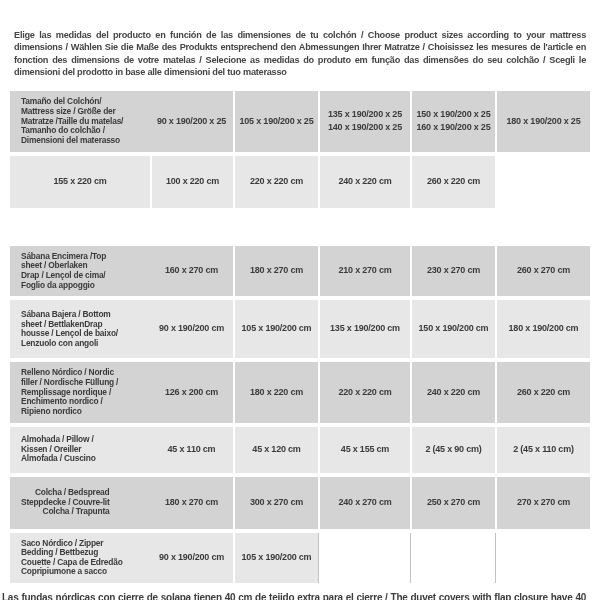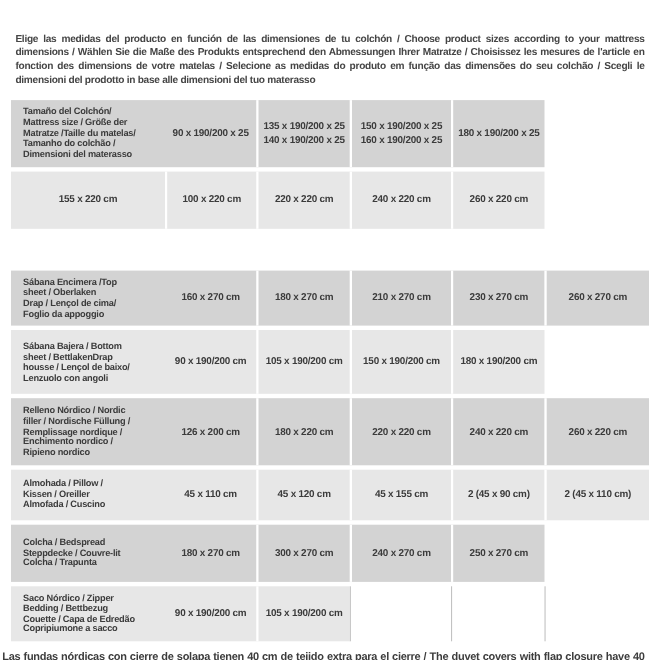--- a/index.html
+++ b/index.html
@@ -46,21 +46,21 @@
   .row .cell.blank {
     background: #ffffff;
     border-left: 1px solid #c2c2c2;
   }
   .r1 .cell { min-height: 56px; }
   .r2 .cell { min-height: 52px; }
   .r3 .cell { min-height: 48px; margin-top: 34px; }
   .r4 .cell { min-height: 58px; }
   .r5 .cell { min-height: 58px; }
   .r6 .cell { min-height: 46px; }
-  .r7 .cell { min-height: 52px; }
+  .r7 .cell { min-height: 52px; text-align: right; }
   .r8 .cell { min-height: 50px; }
 
   .footnote {
     margin: 9px 14px 0 2px;
     font-size: 10px; font-weight: bold; color: #3d3d3d;
     line-height: 1.28; text-align: justify;
     letter-spacing: -0.25px;
   }
 </style>
 </head>
@@ -72,20 +72,21 @@
 
   <div class="size-table">
 
     <div class="row r1">
       <div class="cell label">Tamaño del Colchón/
 Mattress size / Größe der
 Matratze /Taille du matelas/
 Tamanho do colchão /
 Dimensioni del materasso</div>
       <div class="cell num">90 x 190/200 x 25</div>
+      <div class="cell num dl">105 x 190/200 x 25</div>
       <div class="cell num dl">135 x 190/200 x 25
 140 x 190/200 x 25</div>
       <div class="cell num dl">150 x 190/200 x 25
 160 x 190/200 x 25</div>
       <div class="cell num dl">180 x 190/200 x 25</div>
     </div>
 
     <div class="row r2">
       <div class="cell num">155 x 220 cm</div>
       <div class="cell num dl">100 x 220 cm</div>
@@ -106,20 +107,21 @@
       <div class="cell num dl">260 x 270 cm</div>
     </div>
 
     <div class="row r4">
       <div class="cell label">Sábana Bajera / Bottom
 sheet / BettlakenDrap
 housse / Lençol de baixo/
 Lenzuolo con angoli</div>
       <div class="cell num">90 x 190/200 cm</div>
       <div class="cell num dl">105 x 190/200 cm</div>
+      <div class="cell num dl">135 x 190/200 cm</div>
       <div class="cell num dl">150 x 190/200 cm</div>
       <div class="cell num dl">180 x 190/200 cm</div>
     </div>
 
     <div class="row r5">
       <div class="cell label">Relleno Nórdico / Nordic
 filler / Nordische Füllung /
 Remplissage nordique /
 Enchimento nordico /
 Ripieno nordico</div>
@@ -142,20 +144,21 @@
     </div>
 
     <div class="row r7">
       <div class="cell label">Colcha / Bedspread
 Steppdecke / Couvre-lit
 Colcha / Trapunta</div>
       <div class="cell num">180 x 270 cm</div>
       <div class="cell num dl">300 x 270 cm</div>
       <div class="cell num dl">240 x 270 cm</div>
       <div class="cell num dl">250 x 270 cm</div>
+      <div class="cell num dl">270 x 270 cm</div>
     </div>
 
     <div class="row r8">
       <div class="cell label">Saco Nórdico / Zipper
 Bedding / Bettbezug
 Couette  / Capa de Edredão
 Copripiumone a sacco</div>
       <div class="cell num">90 x 190/200 cm</div>
       <div class="cell num dl">105 x 190/200 cm</div>
       <div class="cell num blank"></div>

